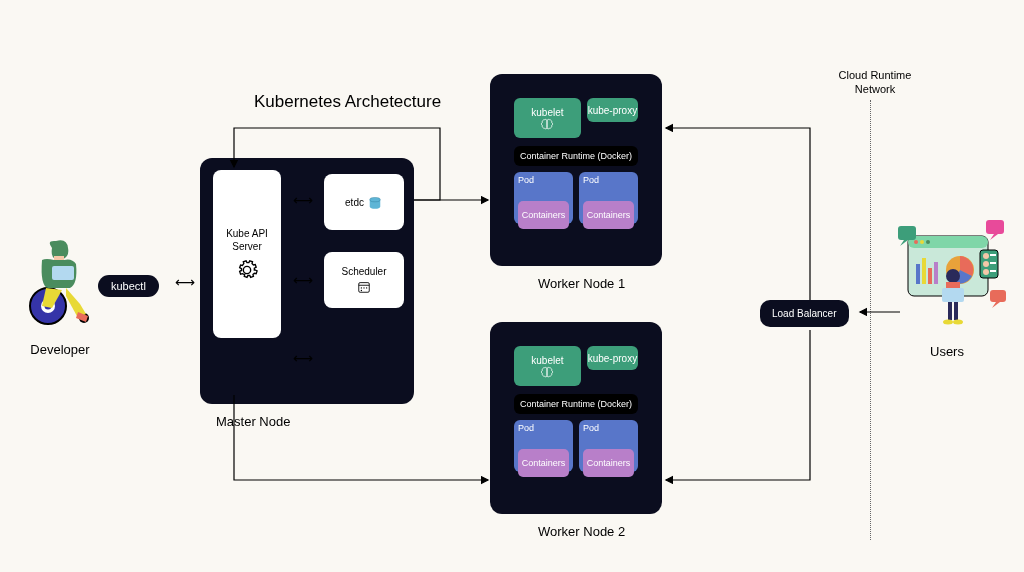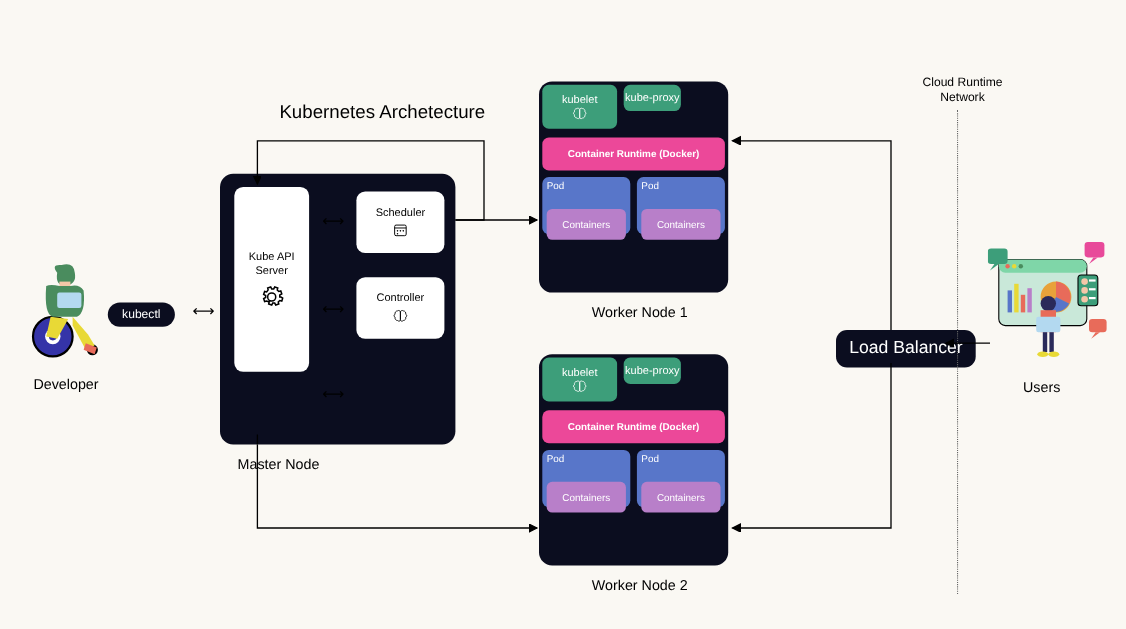--- a/index.html
+++ b/index.html
@@ -92,21 +92,21 @@
     font-size: 10px;
   }
   .mini-icon { width: 16px; height: 14px; margin-top: 3px; }
   
   .worker {
     position: absolute;
     width: 172px;
     height: 192px;
     background: #0b0d1f;
     border-radius: 12px;
-    padding: 3px;
+    padding: 24px;
   }
   .worker1 { top: 74px; left: 490px; }
   .worker2 { top: 322px; left: 490px; }
   .worker-row1 { display: flex; gap: 6px; }
   .kubelet {
     background: #3d9e7a;
     color: #fff;
     border-radius: 6px;
     width: 68px;
     height: 40px;
@@ -121,32 +121,31 @@
     color: #fff;
     border-radius: 6px;
     width: 52px;
     height: 24px;
     font-size: 10px;
     display: flex;
     align-items: center;
     justify-content: center;
   }
   .runtime {
-    background: #ec4899;
+    background: #000000;
     color: #fff;
     border-radius: 6px;
     margin-top: 8px;
-    height: 30px;
+    height: 20px;
     font-size: 9px;
     display: flex;
     align-items: center;
     justify-content: center;
     text-align: center;
     line-height: 1.2;
-    font-weight: bold;
   }
   .pods-row { display: flex; gap: 6px; margin-top: 6px; justify-content: space-between; }
   .pod {
     background: #5876c9;
     color: #fff;
     border-radius: 6px;
     flex: 1;
     height: 52px;
     font-size: 9px;
     padding: 3px 4px;
@@ -167,21 +166,21 @@
   .w2-label { top: 524px; left: 538px; }
   
   .loadbalancer {
     position: absolute;
     top: 300px;
     left: 760px;
     background: #0b0d1f;
     color: #fff;
     border-radius: 10px;
     padding: 8px 12px;
-    font-size: 16px;
+    font-size: 10px;
   }
   
   .netline {
     position: absolute;
     left: 870px;
     top: 100px;
     width: 0;
     height: 440px;
     border-left: 1px dotted #666;
   }
@@ -242,34 +241,38 @@
 
 <div class="master"></div>
 <div class="api-server">
   <div class="txt">Kube API Server</div>
   <svg class="gear" viewBox="0 0 24 24">
       <path d="M12 8a4 4 0 100 8 4 4 0 000-8zm9 4l2 1-1 3-2-.5-1.5 1.5.5 2-3 1-1-2h-2l-1 2-3-1 .5-2L7 16l-2 .5-1-3 2-1v-2l-2-1 1-3 2 .5L8.5 5 8 3l3-1 1 2h2l1-2 3 1-.5 2L19 6.5l2-.5 1 3-2 1v2z" fill="none" stroke="#000" stroke-width="1.5"></path>
     </svg>
 </div>
 <div class="master-boxes">
   <div class="master-box">
+    <div style="display:flex;align-items:center;gap:3px;">
+      <span>etdc</span>
+      <svg class="mini-icon" viewBox="0 0 16 16">
+          <ellipse cx="8" cy="3" rx="6" ry="2.5" fill="#5eb5d6"></ellipse>
+          <path d="M2 3v8c0 1.4 2.7 2.5 6 2.5s6-1.1 6-2.5V3" fill="#5eb5d6"></path>
+          <ellipse cx="8" cy="3" rx="6" ry="2.5" fill="none" stroke="#2a7a9a" stroke-width="0.5"></ellipse>
+        </svg>
+    </div>
+  </div>
+  <div class="master-box">
     <span>Scheduler</span>
     <svg class="mini-icon" viewBox="0 0 16 16">
         <rect x="2" y="3" width="12" height="11" rx="1.5" fill="none" stroke="#000"></rect>
         <line x1="2" y1="6" x2="14" y2="6" stroke="#000"></line>
         <circle cx="5" cy="9" r="0.8" fill="#000"></circle>
         <circle cx="8" cy="9" r="0.8" fill="#000"></circle>
         <circle cx="11" cy="9" r="0.8" fill="#000"></circle>
         <circle cx="5" cy="12" r="0.8" fill="#000"></circle>
-      </svg>
-  </div>
-  <div class="master-box">
-    <span>Controller</span>
-    <svg class="mini-icon" viewBox="0 0 16 16">
-        <path d="M5 3c-2 0-3 2-2.5 3.5C1 7 1 9 2.5 9.5 2 11 3 13 5 13c1 1 3 1 3-1V4c0-1-2-2-3-1zm6 0c2 0 3 2 2.5 3.5C15 7 15 9 13.5 9.5c.5 1.5-.5 3.5-2.5 3.5-1 1-3 1-3-1V4c0-1 2-2 3-1z" fill="none" stroke="#000" stroke-width="0.9"></path>
       </svg>
   </div>
 </div>
 <div class="label master-label">Master Node</div>
 
 <div class="worker worker1">
   <div class="worker-row1">
     <div class="kubelet">
       <span>kubelet</span>
       <svg width="14" height="12" viewBox="0 0 16 14">

